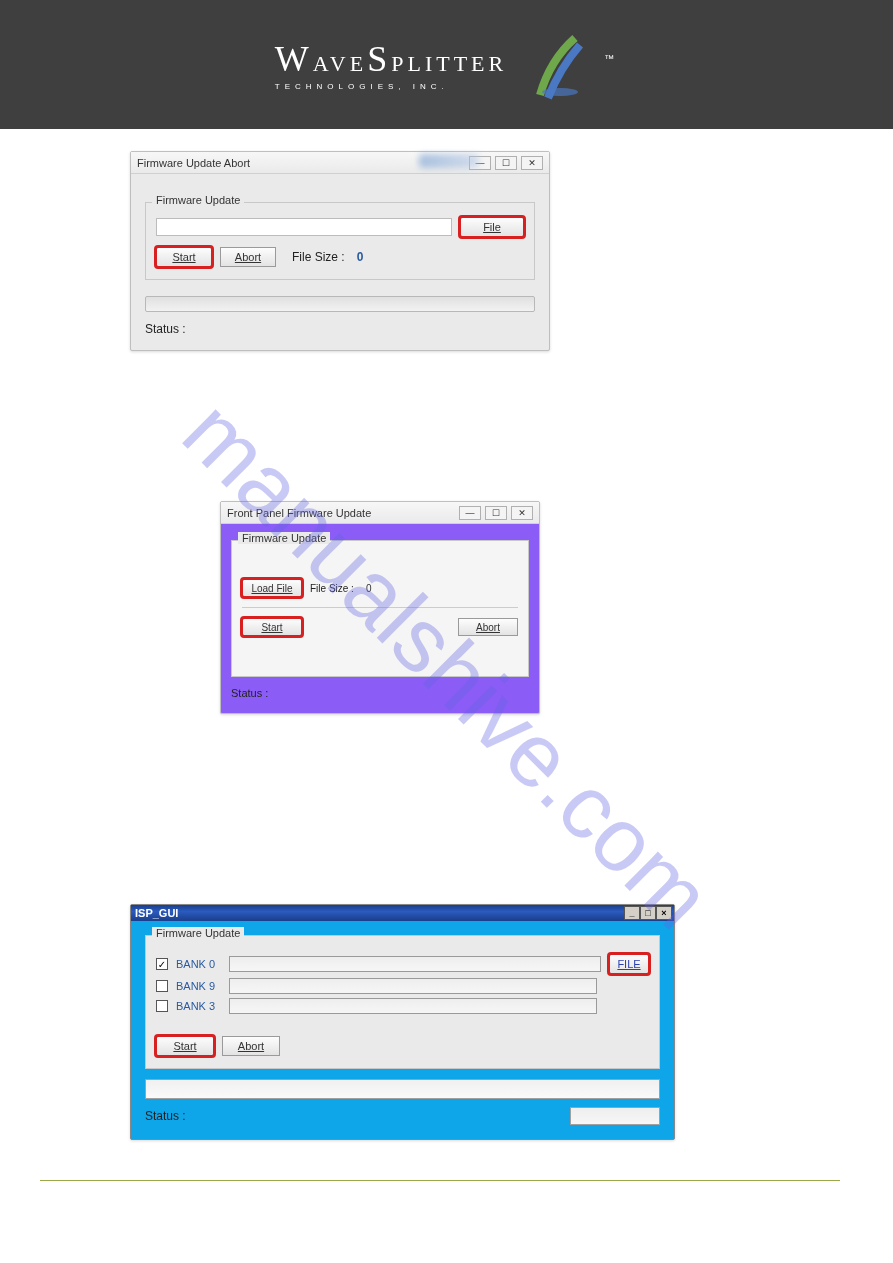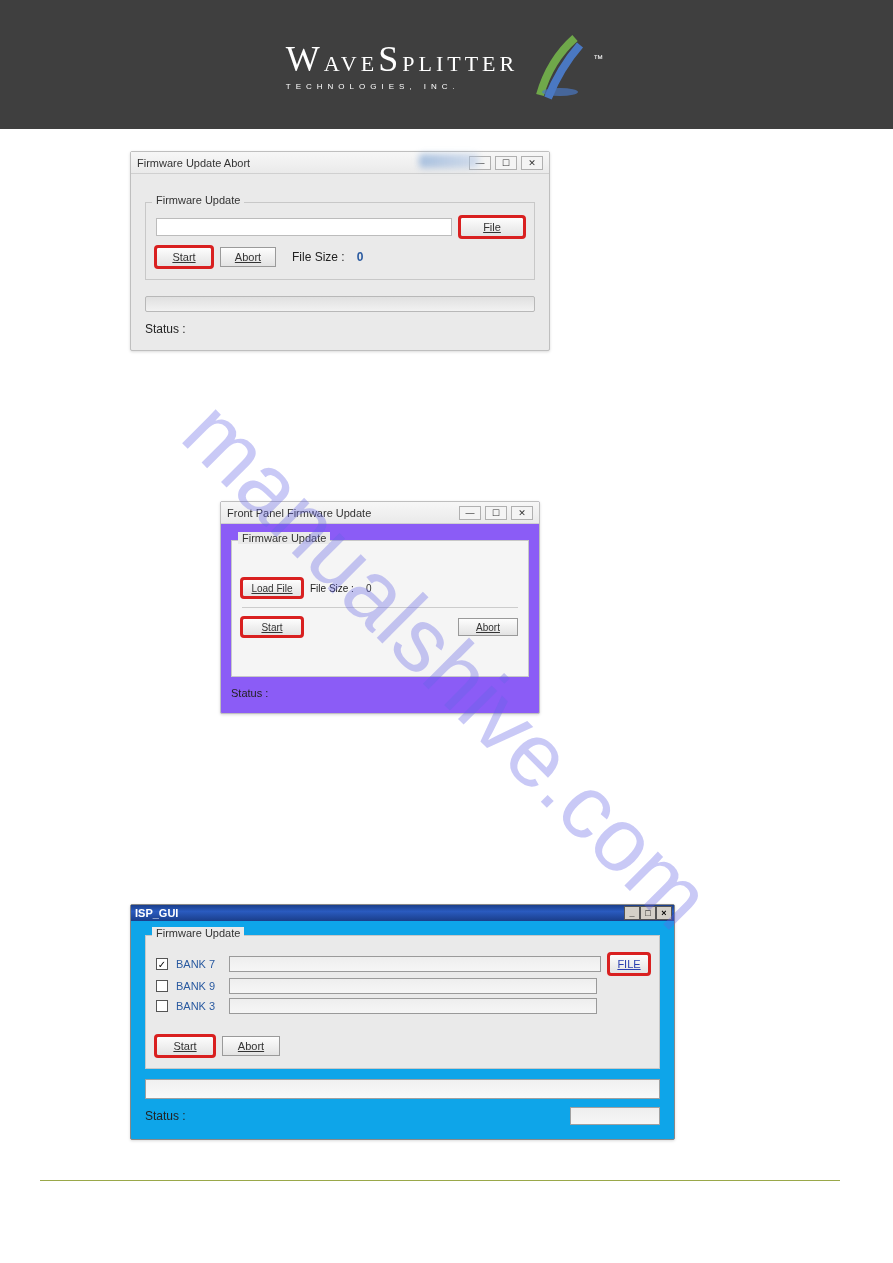--- a/index.html
+++ b/index.html
@@ -14,21 +14,21 @@
     background: #3f3f3f;
     height: 129px;
     display: flex;
     align-items: center;
     justify-content: center;
     position: relative;
   }
   .logo-wrap {
     display: flex;
     align-items: center;
-    gap: 12px;
+    gap: 23px;
   }
   .logo-text-block { color: #fff; text-align: left; }
   .logo-main {
     font-family: Georgia, "Times New Roman", serif;
     font-size: 30px;
     letter-spacing: 4px;
   }
   .logo-main .cap { font-size: 36px; }
   .logo-sub {
     font-size: 8px;
@@ -259,21 +259,21 @@
         <div class="dlg3-ctrl">□</div>
         <div class="dlg3-ctrl">×</div>
       </div>
     </div>
     <div class="dlg-body">
       <div class="group" style="margin-top:4px;">
         <span class="group-label">Firmware Update</span>
         <div style="height:6px;"></div>
         <div class="bank-row">
           <div class="chk">✓</div>
-          <span class="bank-label">BANK 7</span>
+          <span class="bank-label">BANK 0</span>
           <div class="bank-input"></div>
           <div class="btn file-btn-blue highlight-red" style="min-width:40px;">FILE</div>
         </div>
         <div class="bank-row">
           <div class="chk"></div>
           <span class="bank-label">BANK 9</span>
           <div class="bank-input"></div>
           <div style="width:44px;"></div>
         </div>
         <div class="bank-row">

